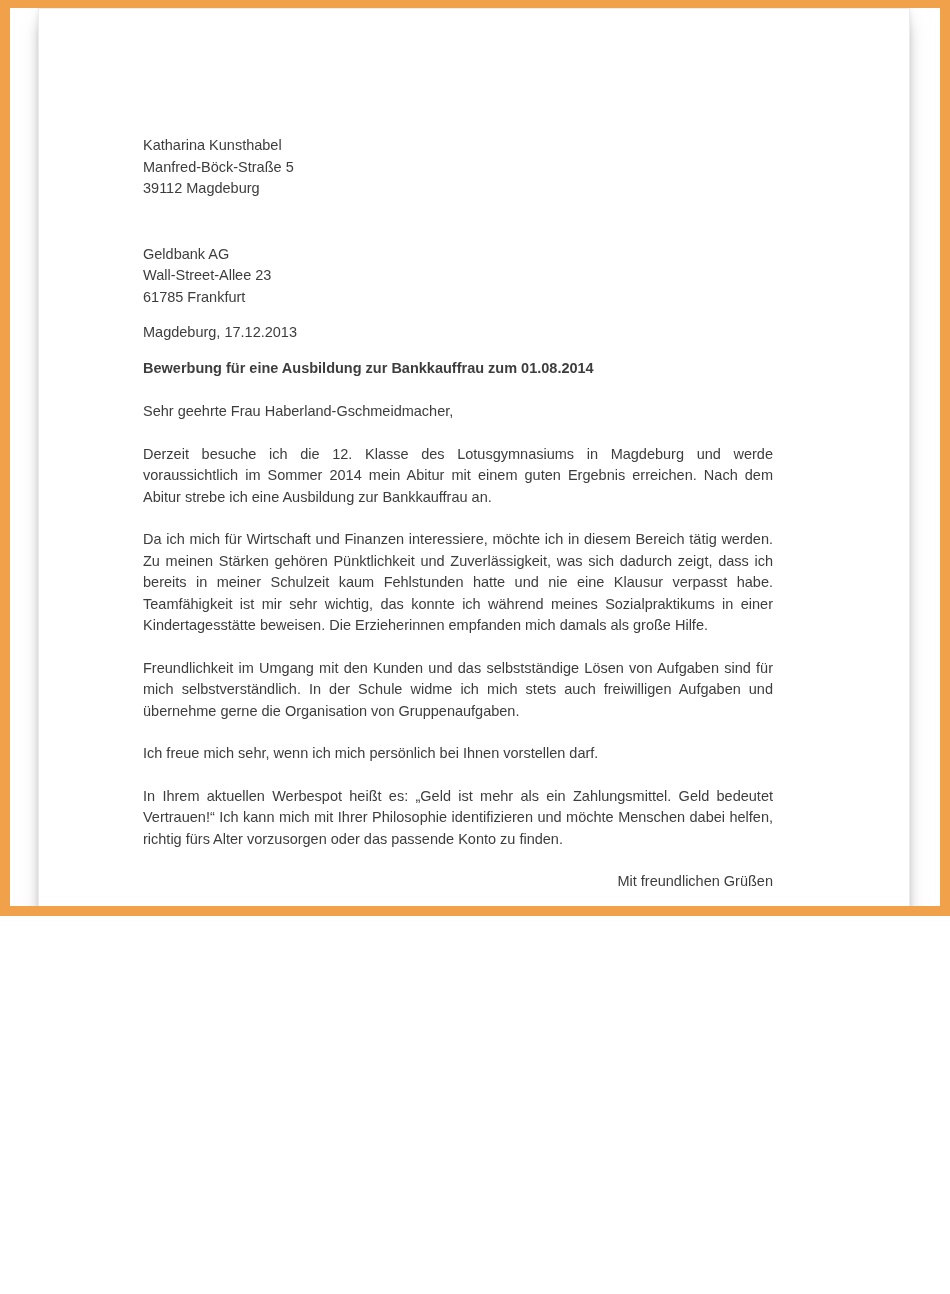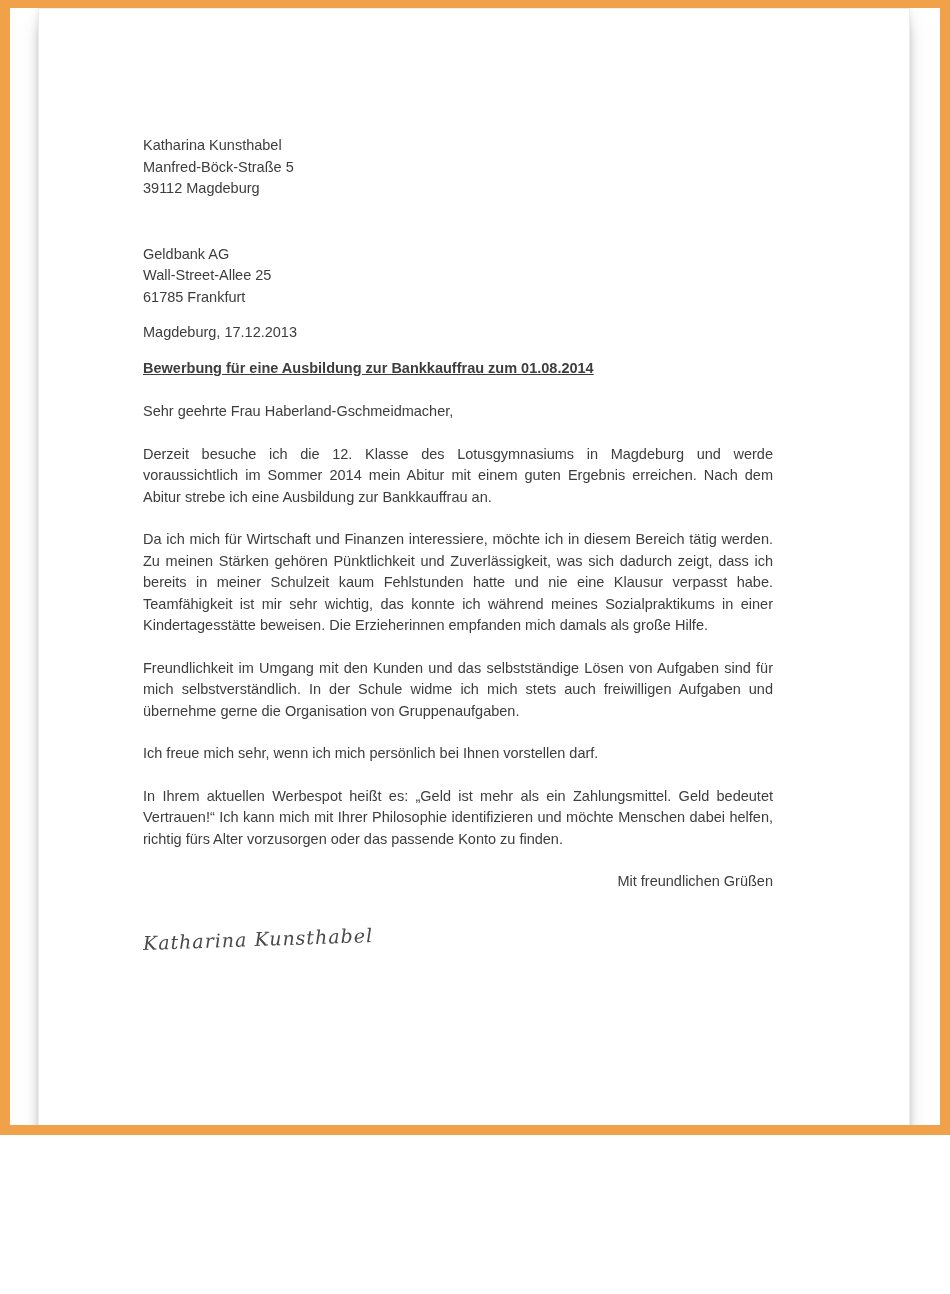--- a/index.html
+++ b/index.html
@@ -4,21 +4,21 @@
 <style>
   html, body {
     margin: 0;
     padding: 0;
     background: #ffffff;
     font-family: "Liberation Sans", sans-serif;
   }
   .canvas {
     position: relative;
     width: 950px;
-    height: 1135px;
+    height: 916px;
     background: #ffffff;
     overflow: hidden;
     box-sizing: border-box;
   }
   .frame {
     position: absolute;
     inset: 0;
     border-style: solid;
     border-width: 8px 10px 10px 10px;
     box-sizing: border-box;
@@ -47,21 +47,20 @@
   .addr-line { white-space: nowrap; }
   .sender-block { margin-bottom: 44px; }
   .recipient-block { margin-bottom: 14px; margin-top: 28px; }
   .date-line {
     text-align: left;
     margin-bottom: 14px;
   }
   .subject-line {
     font-weight: bold;
     margin-bottom: 22px;
-    text-decoration: underline;
   }
   .salutation { margin-bottom: 21px; }
   .para {
     text-align: justify;
     margin: 0 0 21px 0;
   }
   .closing { margin-top: 18px; margin-bottom: 40px; text-align: right; }
   .signature {
     font-family: "DejaVu Serif", serif;
     font-style: italic;
@@ -81,21 +80,21 @@
     <div class="content" style="color: rgb(61, 61, 61);">
 
       <div class="sender-block">
         <div class="addr-line">Katharina Kunsthabel</div>
         <div class="addr-line">Manfred-Böck-Straße 5</div>
         <div class="addr-line">39112 Magdeburg</div>
       </div>
 
       <div class="recipient-block">
         <div class="addr-line">Geldbank AG</div>
-        <div class="addr-line">Wall-Street-Allee 25</div>
+        <div class="addr-line">Wall-Street-Allee 23</div>
         <div class="addr-line">61785 Frankfurt</div>
       </div>
 
       <div class="date-line">Magdeburg, 17.12.2013</div>
 
       <div class="subject-line">Bewerbung für eine Ausbildung zur Bankkauffrau zum 01.08.2014</div>
 
       <div class="salutation">Sehr geehrte Frau Haberland-Gschmeidmacher,</div>
 
       <p class="para">Derzeit besuche ich die 12. Klasse des Lotusgymnasiums in Magdeburg und werde voraussichtlich im Sommer 2014 mein Abitur mit einem guten Ergebnis erreichen. Nach dem Abitur strebe ich eine Ausbildung zur Bankkauffrau an.</p>

